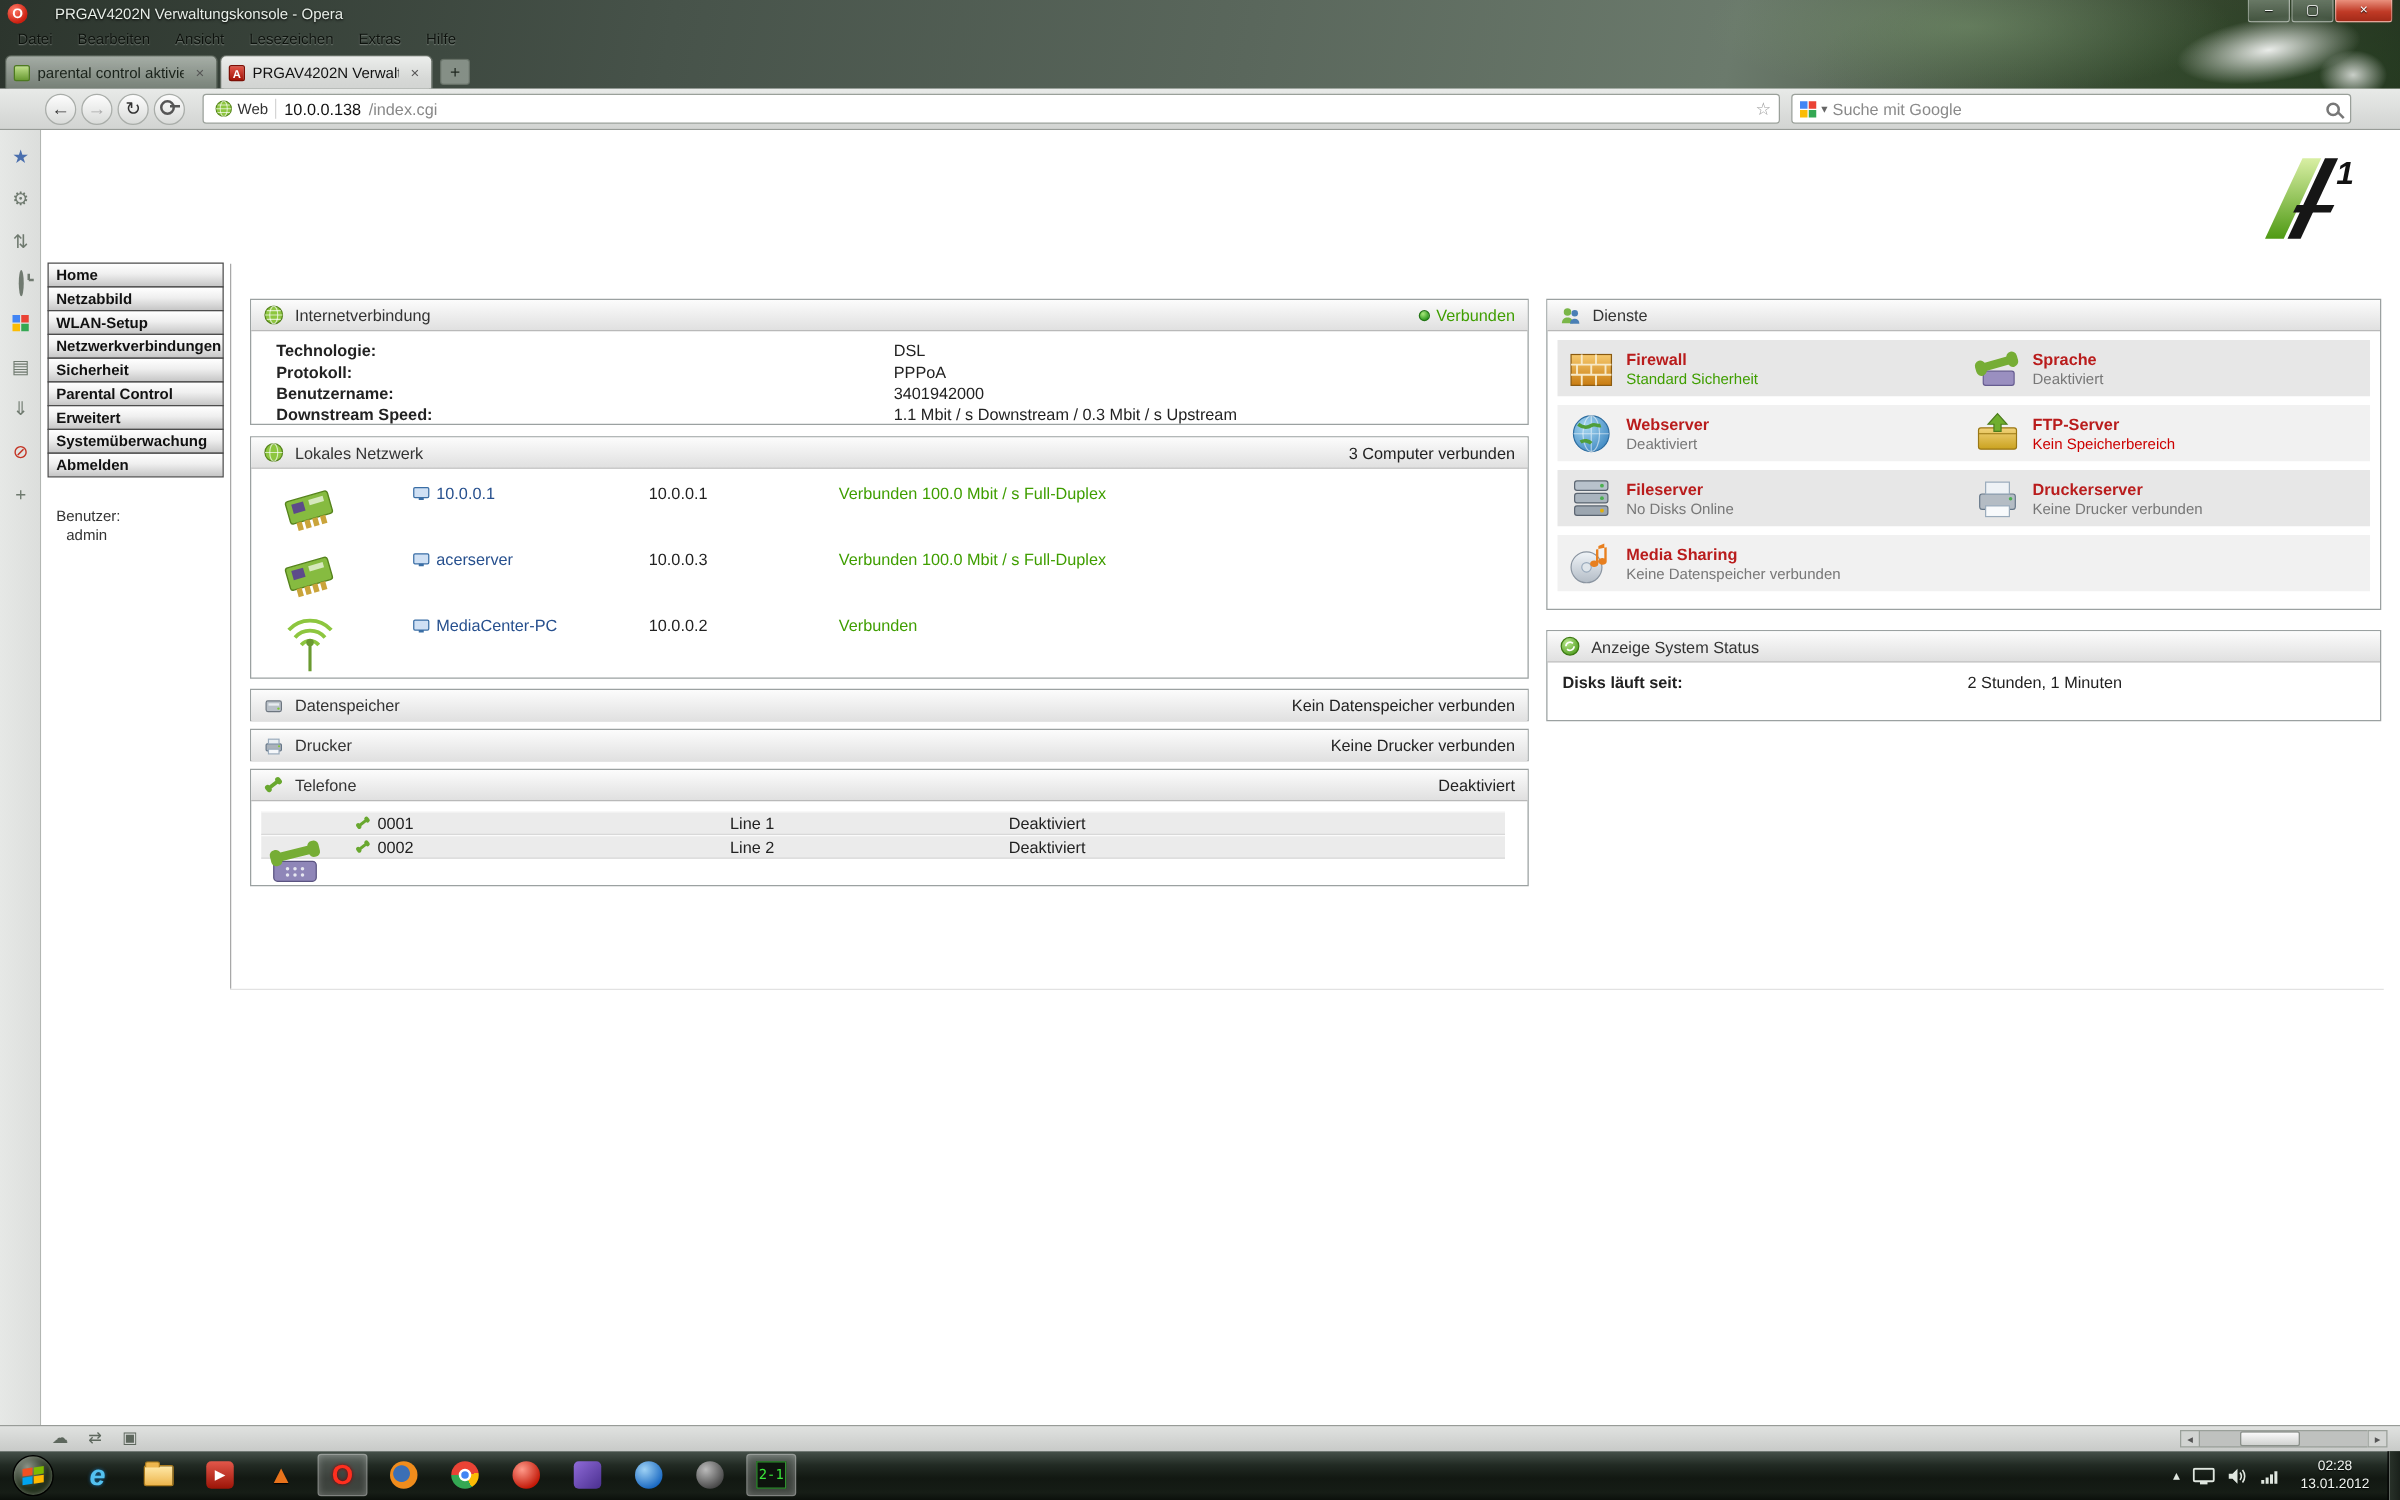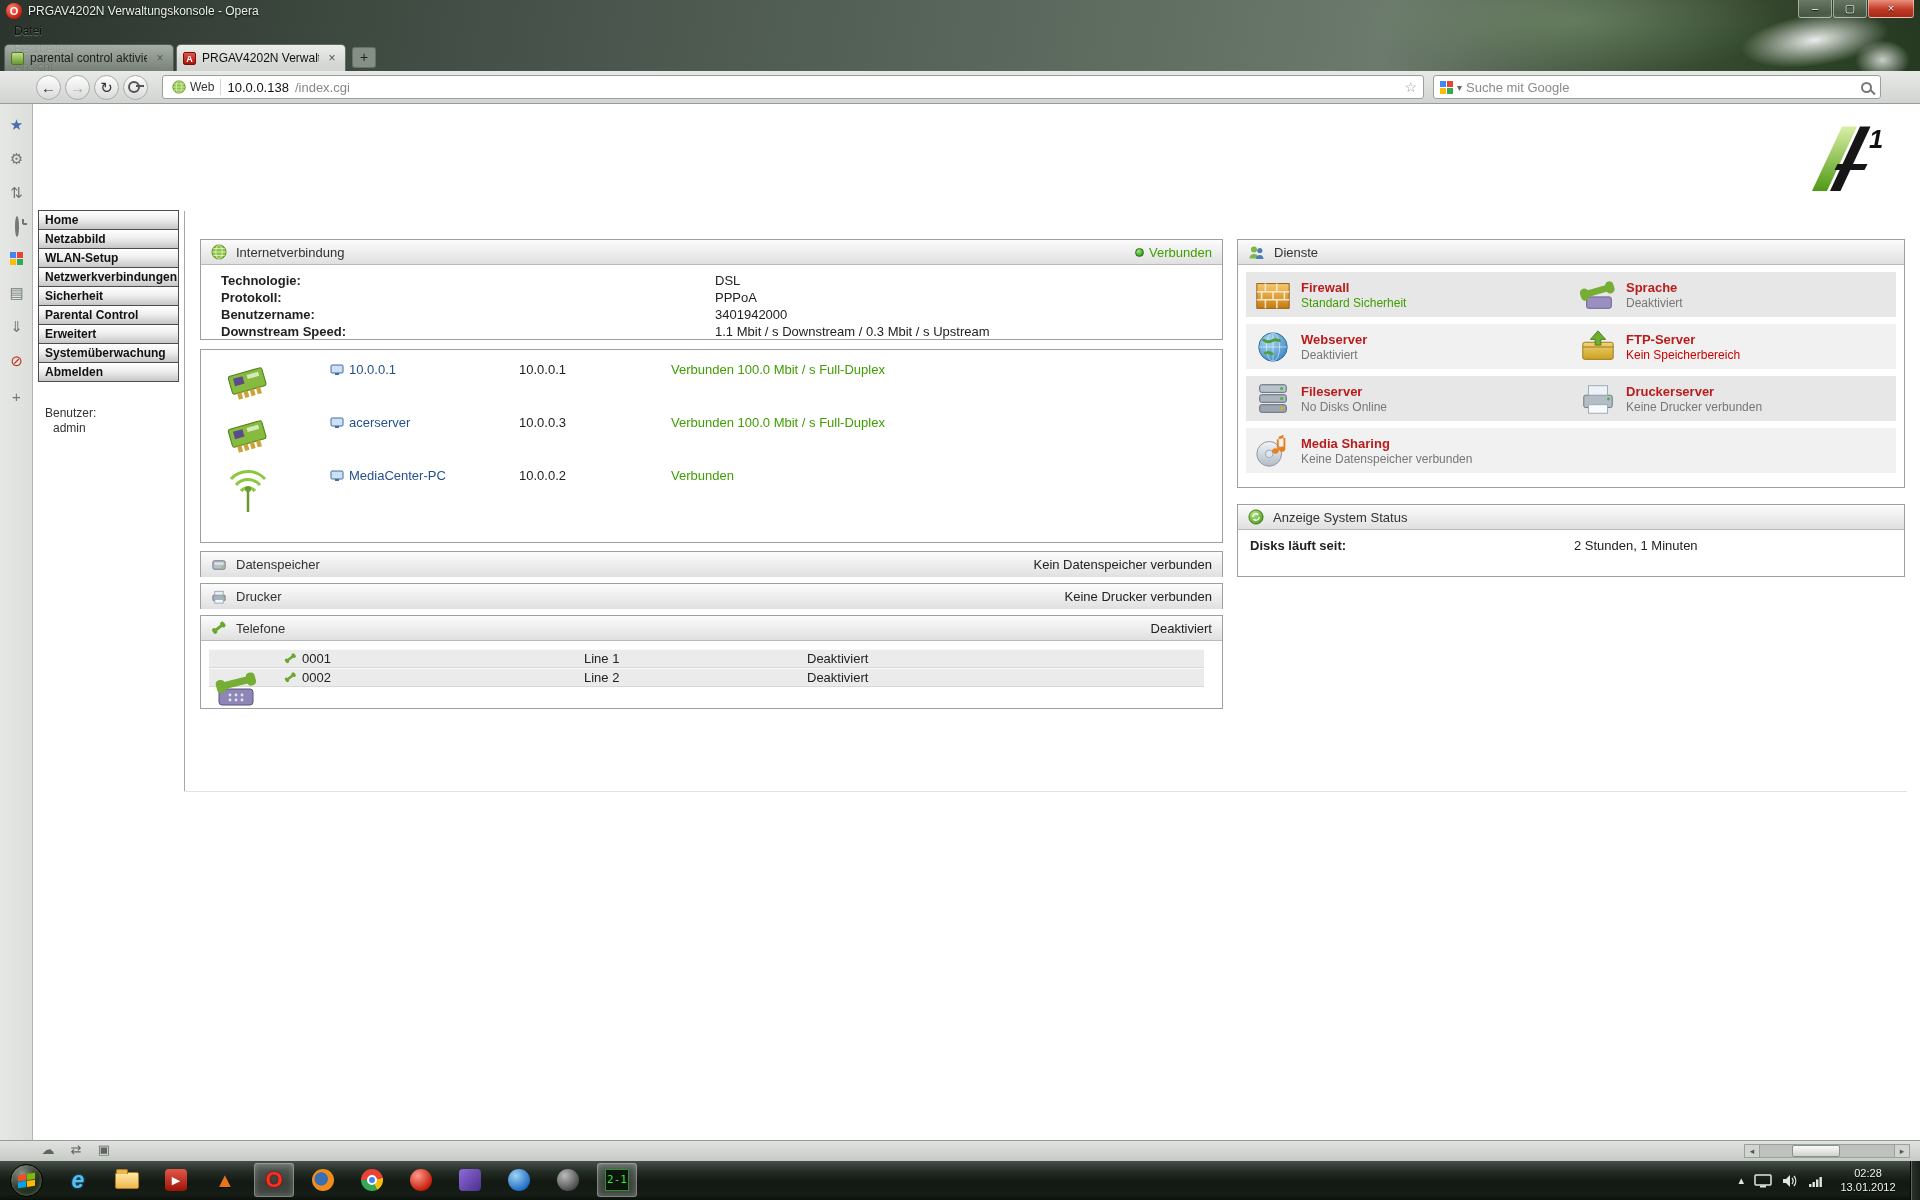--- a/index.html
+++ b/index.html
@@ -18,28 +18,28 @@
   }
   .dove { position:absolute; top:14px; left:1740px; width:150px; height:52px; border-radius:50%;
     background:radial-gradient(ellipse at 50% 50%, rgba(255,255,255,.9), rgba(255,255,255,0) 70%); transform:rotate(-8deg); }
   .dove2 { position:absolute; top:40px; left:1855px; width:55px; height:40px; border-radius:50%;
     background:radial-gradient(ellipse, rgba(255,255,255,.75), rgba(255,255,255,0) 70%); }
 
   .titlebar { position:absolute; top:0; left:0; width:1920px; height:22px; }
   .opera-o { position:absolute; left:6px; top:3px; width:16px; height:16px; border-radius:50%;
     background:radial-gradient(circle at 35% 30%, #ff7a66, #cc1f10 70%); color:#fff; font-weight:bold;
     font-size:11px; text-align:center; line-height:16px; }
-  .title-text { position:absolute; left:28px; top:4px; color:#e9efe9; font-size:12px; text-shadow:0 1px 2px #000; }
+  .title-text { position:absolute; left:44px; top:4px; color:#e9efe9; font-size:12px; text-shadow:0 1px 2px #000; }
   .win-btns { position:absolute; right:6px; top:0; display:flex; }
   .win-btn { width:34px; height:18px; border:1px solid rgba(255,255,255,.45); border-top:none;
     background:linear-gradient(rgba(150,165,150,.55), rgba(90,105,90,.45)); color:#fff; font-size:11px;
     text-align:center; line-height:17px; border-radius:0 0 3px 3px; margin-left:1px; text-shadow:0 1px 1px #000; }
   .win-btn.close { width:46px; background:linear-gradient(#e9907d,#c03a26 55%,#a32a18); }
 
-  .menubar { position:absolute; top:22px; left:4px; height:20px; display:flex;flex-direction:column; }
+  .menubar { position:absolute; top:22px; left:4px; height:20px; display:flex; }
   .menu-item { padding:2px 10px; font-size:12px; color:#0d120d; text-shadow:0 1px 1px rgba(255,255,255,.35); cursor:default; }
 
   .tabbar { position:absolute; top:42px; left:0; width:1920px; height:29px; }
   .tab { position:absolute; bottom:0; height:27px; width:170px; border-radius:5px 5px 0 0;
     border:1px solid rgba(70,80,70,.8); border-bottom:none; display:flex; align-items:center; padding:0 6px; gap:6px; }
   .tab.inactive { background:linear-gradient(rgba(205,212,205,.75), rgba(165,175,165,.6)); color:#1a221a; }
   .tab.active { background:linear-gradient(#eceeec,#d6d8d6 70%,#d2d4d2); color:#111; }
   .tab-label { font-size:12px; white-space:nowrap; overflow:hidden; flex:1; }
   .tab-close { font-size:12px; color:#555; width:14px; text-align:center; }
   .favicon { width:13px; height:13px; border-radius:2px; flex:none; }
@@ -357,20 +357,29 @@
           <span>3401942000</span>
         </div>
       <div class="kv-row">
           <span class="k">Downstream Speed:</span>
           <span>1.1 Mbit / s Downstream / 0.3 Mbit / s Upstream</span>
         </div>
     </div>
   </div>
 
   <div class="panel" id="p-lan" style="left:167px; top:245px; width:1023px; height:194px">
+    <div class="panel-h">
+      <svg width="16" height="16" viewBox="0 0 17 17">
+          <circle cx="8.5" cy="8.5" r="7.5" fill="#8dc63f" stroke="#55831c"></circle>
+          <ellipse cx="8.5" cy="8.5" rx="3.4" ry="7.5" fill="none" stroke="#ffffffaa"></ellipse>
+          <path d="M1 8.5h15" stroke="#ffffffaa"></path>
+        </svg>
+      <span>Lokales Netzwerk</span>
+      <span class="ph-right">3 Computer verbunden</span>
+    </div>
     <div class="body">
       <div class="lan-row">
         <span class="lan-icon-cell"><svg width="50" height="44" viewBox="0 0 46 40">
               <g transform="rotate(-16 23 20)">
                 <rect x="5" y="9" width="32" height="17" rx="2" fill="#86bb40" stroke="#55831c"></rect>
                 <rect x="9" y="26" width="4" height="6" fill="#caa43a"></rect>
                 <rect x="15" y="26" width="4" height="6" fill="#caa43a"></rect>
                 <rect x="21" y="26" width="4" height="6" fill="#caa43a"></rect>
                 <rect x="27" y="26" width="4" height="6" fill="#caa43a"></rect>
                 <rect x="9" y="12" width="9" height="7" fill="#5d4a8a"></rect>

